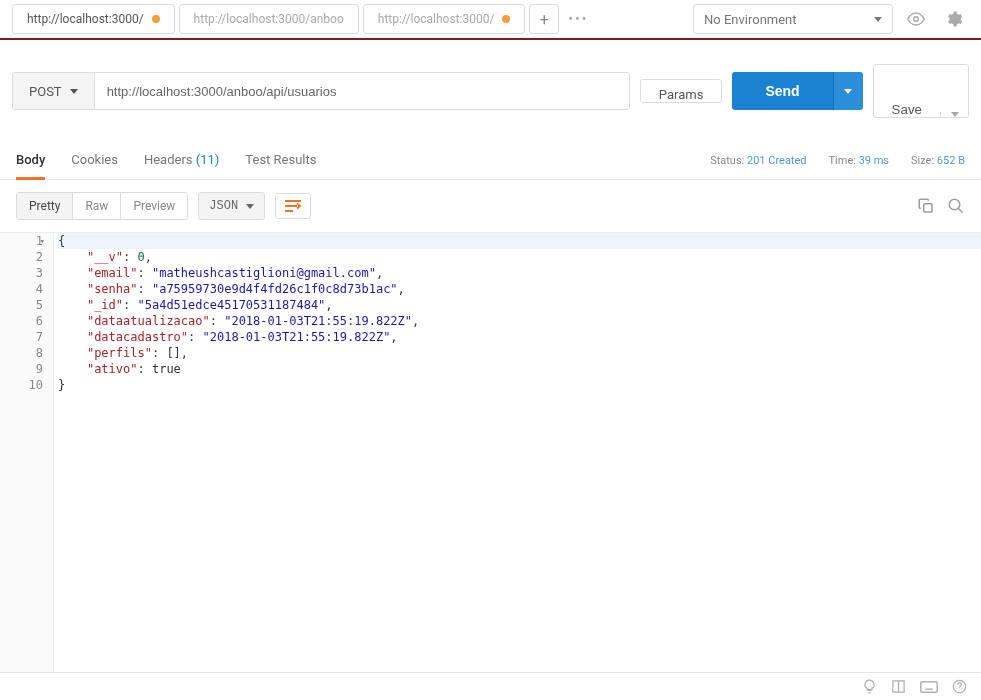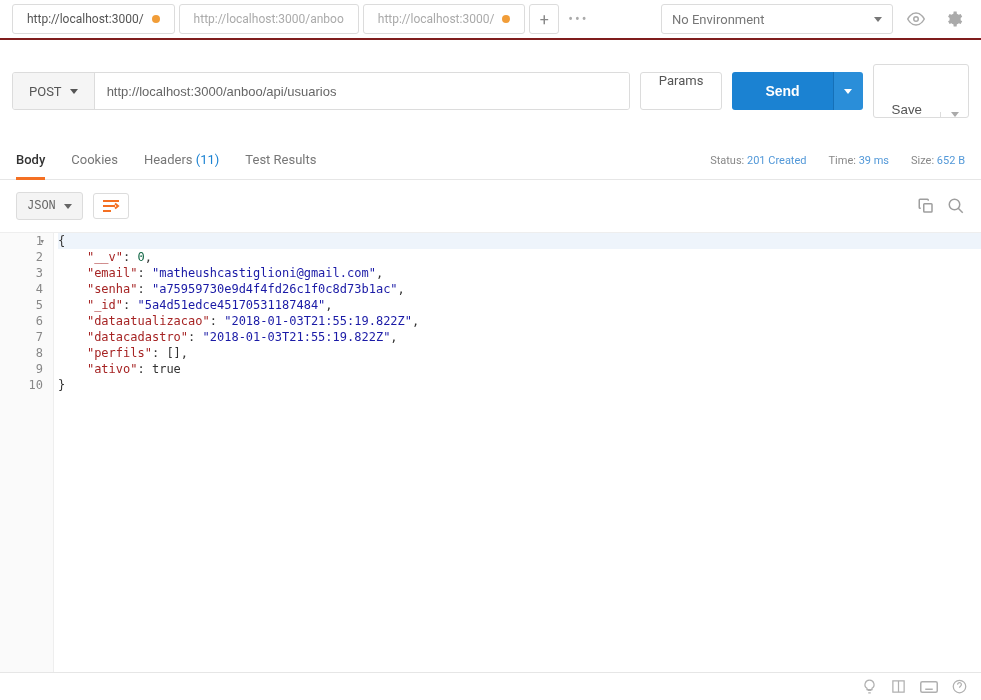--- a/index.html
+++ b/index.html
@@ -7,29 +7,29 @@
     
     
     .tabs-bar { display: flex; align-items: center; height: 40px; border-bottom: 2px solid #7f1d1d; background: #fff; }
     .tabs-group { display: flex; align-items: center; gap: 4px; padding-left: 12px; }
     .tab { display: flex; align-items: center; gap: 8px; padding: 0 14px; height: 30px; border: 1px solid #dcdcdc; border-radius: 3px; background: #fff; cursor: pointer; font-size: 12px; color: #555; }
     .tab.inactive { color: #aaa; }
     .tab-dot { width: 8px; height: 8px; border-radius: 50%; background: #f19d38; }
     .tab-new { width: 30px; height: 30px; border: 1px solid #dcdcdc; border-radius: 3px; display: flex; align-items: center; justify-content: center; color: #888; cursor: pointer; background: #fff; font-size: 16px; }
     .tab-more { width: 30px; height: 30px; display: flex; align-items: center; justify-content: center; color: #aaa; cursor: pointer; font-size: 14px; letter-spacing: 2px; }
     .top-right { margin-left: auto; display: flex; align-items: center; gap: 8px; padding-right: 12px; }
-    .env-select { display: flex; align-items: center; justify-content: space-between; width: 232px; height: 30px; padding: 0 10px; border: 1px solid #dcdcdc; border-radius: 3px; background: #fff; color: #777; cursor: pointer; }
+    .env-select { display: flex; align-items: center; justify-content: space-between; width: 200px; height: 30px; padding: 0 10px; border: 1px solid #dcdcdc; border-radius: 3px; background: #fff; color: #777; cursor: pointer; }
     .icon-btn { width: 30px; height: 30px; display: flex; align-items: center; justify-content: center; color: #aaa; cursor: pointer; border-radius: 3px; }
     
     
     .request-bar { display: flex; align-items: center; gap: 10px; padding: 24px 12px; }
     .method-url { display: flex; flex: 1; height: 38px; border: 1px solid #dcdcdc; border-radius: 3px; overflow: hidden; background: #fafafa; }
     .method-select { display: flex; align-items: center; gap: 8px; padding: 0 16px; border-right: 1px solid #dcdcdc; color: #555; font-weight: 400; cursor: pointer; background: #f5f5f5; }
     .url-input { flex: 1; border: none; outline: none; padding: 0 12px; font-size: 13px; color: #666; background: #fff; }
-    .params-btn { height: 38px; padding: 0 18px; border: 1px solid #dcdcdc; border-radius: 3px; background: #fff; color: #555; cursor: pointer; display: flex; align-items: flex-start; }
+    .params-btn { height: 24px; padding: 0 18px; border: 1px solid #dcdcdc; border-radius: 3px; background: #fff; color: #555; cursor: pointer; display: flex; align-items: flex-end; }
     .send-group { display: flex; height: 38px; }
     .send-btn { padding: 0 33px; background: #1b82d2; color: #fff; font-weight: 600; font-size: 14px; border: none; border-radius: 3px 0 0 3px; cursor: pointer; display: flex; align-items: center; }
     .send-drop { width: 30px; background: #2a8ed9; border: none; border-left: 1px solid #1570b8; border-radius: 0 3px 3px 0; cursor: pointer; display: flex; align-items: center; justify-content: center; color: #fff; }
     .save-group { display: flex; height: 54px; border: 1px solid #dcdcdc; border-radius: 3px; background: #fff; align-items: flex-end; }
     .save-btn { padding: 0 18px; background: transparent; border: none; cursor: pointer; color: #555; display: flex; align-items: center; }
     .save-drop { width: 28px; border-left: 1px solid #dcdcdc; display: flex; align-items: center; justify-content: center; color: #aaa; cursor: pointer; }
     
     
     .response-header { display: flex; align-items: center; border-bottom: 1px solid #e6e6e6; padding: 0 16px; height: 38px; }
     .resp-tabs { display: flex; gap: 26px; }
@@ -152,20 +152,25 @@
     <div class="resp-tab">Test Results</div>
   </div>
   <div class="resp-status">
     <div><span>Status:</span> <span class="value">201 Created</span></div>
     <div><span>Time:</span> <span class="value">39 ms</span></div>
     <div><span>Size:</span> <span class="value">652 B</span></div>
   </div>
 </div>
 
 <div class="view-toolbar">
+  <div class="view-modes">
+    <div class="view-mode active">Pretty</div>
+    <div class="view-mode">Raw</div>
+    <div class="view-mode">Preview</div>
+  </div>
   <div class="format-select">
     <span>JSON</span>
     <span class="chevron-down"></span>
   </div>
   <div class="wrap-btn">
     <svg width="18" height="14" viewBox="0 0 18 14" fill="none" stroke="#f47023" stroke-width="2">
         <line x1="1" y1="2" x2="17" y2="2"></line>
         <line x1="1" y1="7" x2="13" y2="7"></line>
         <polyline points="13 4.5 16 7 13 9.5"></polyline>
         <line x1="1" y1="12" x2="9" y2="12"></line>

